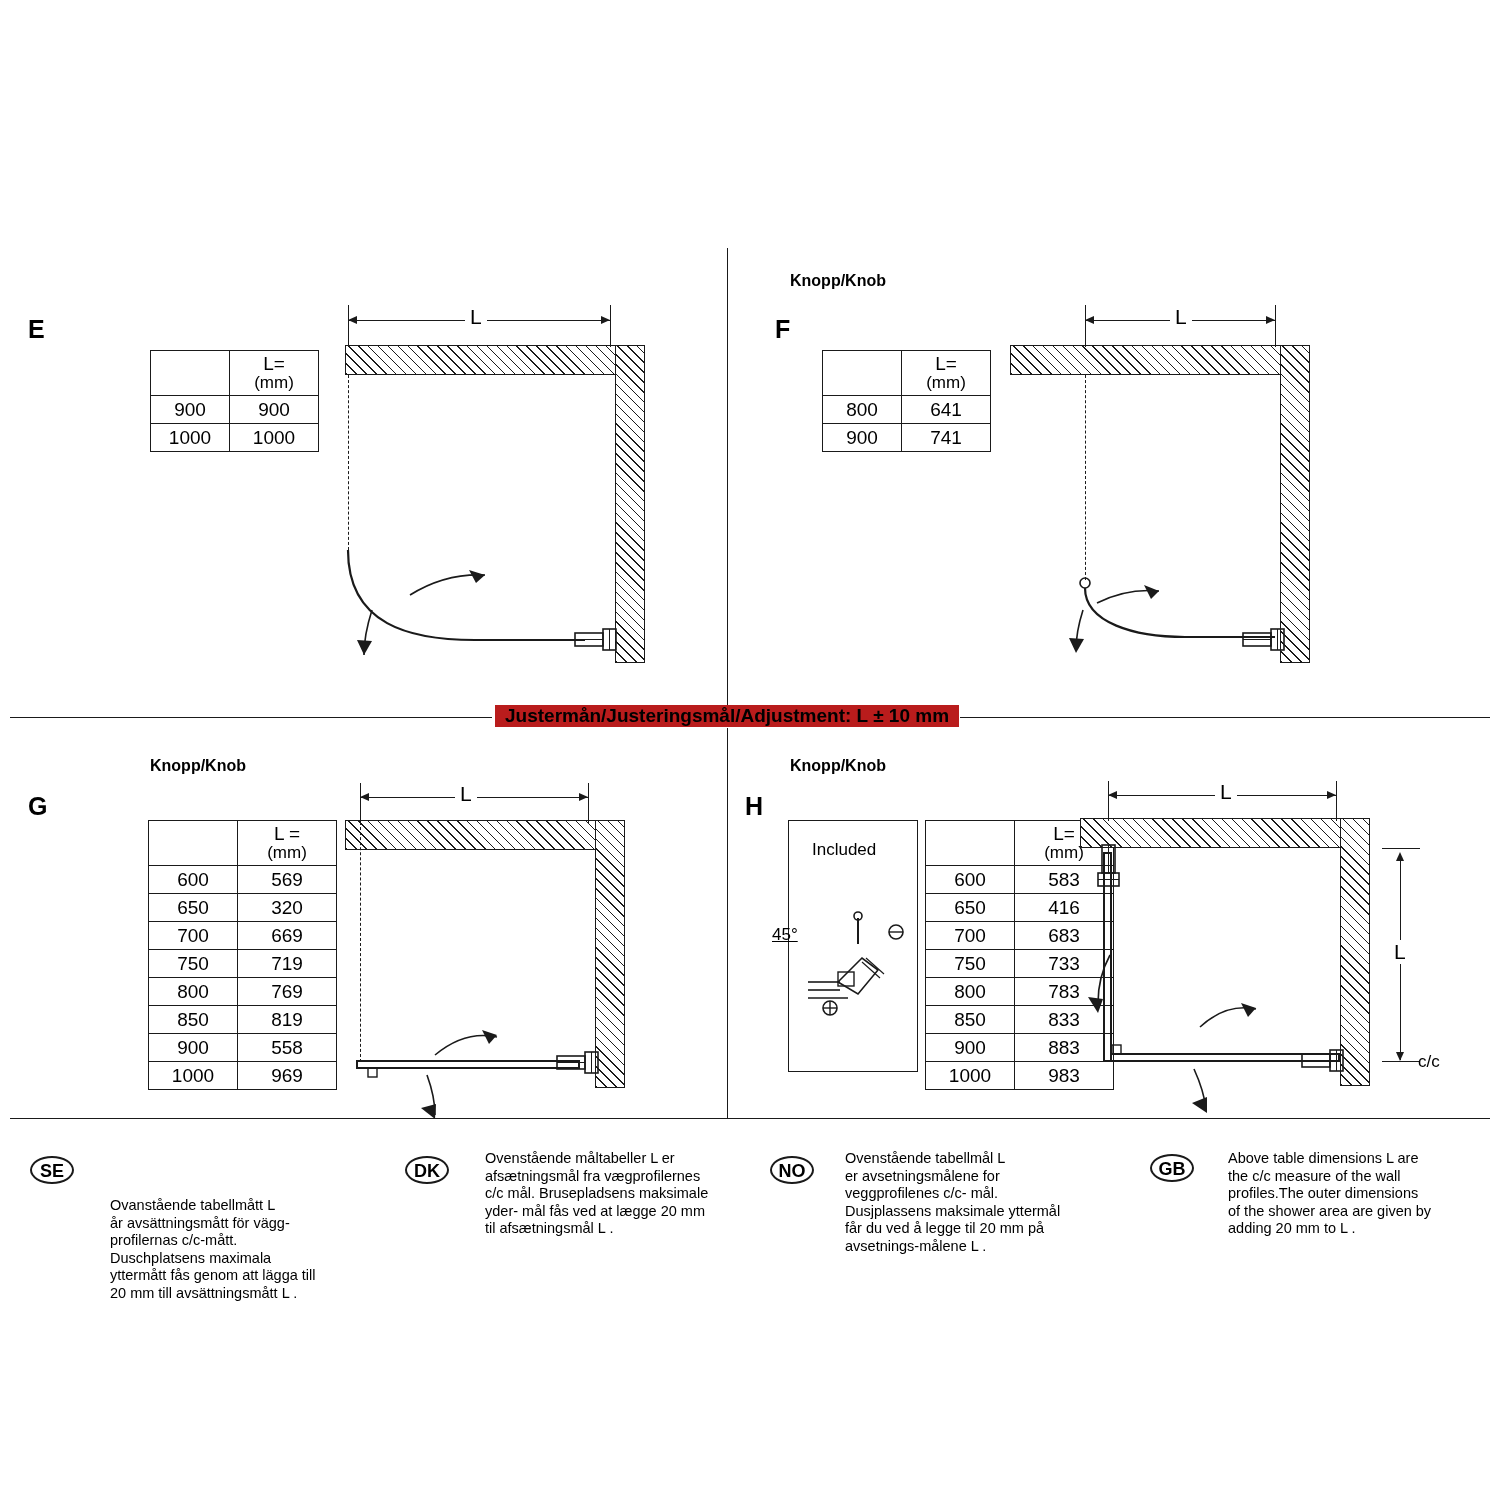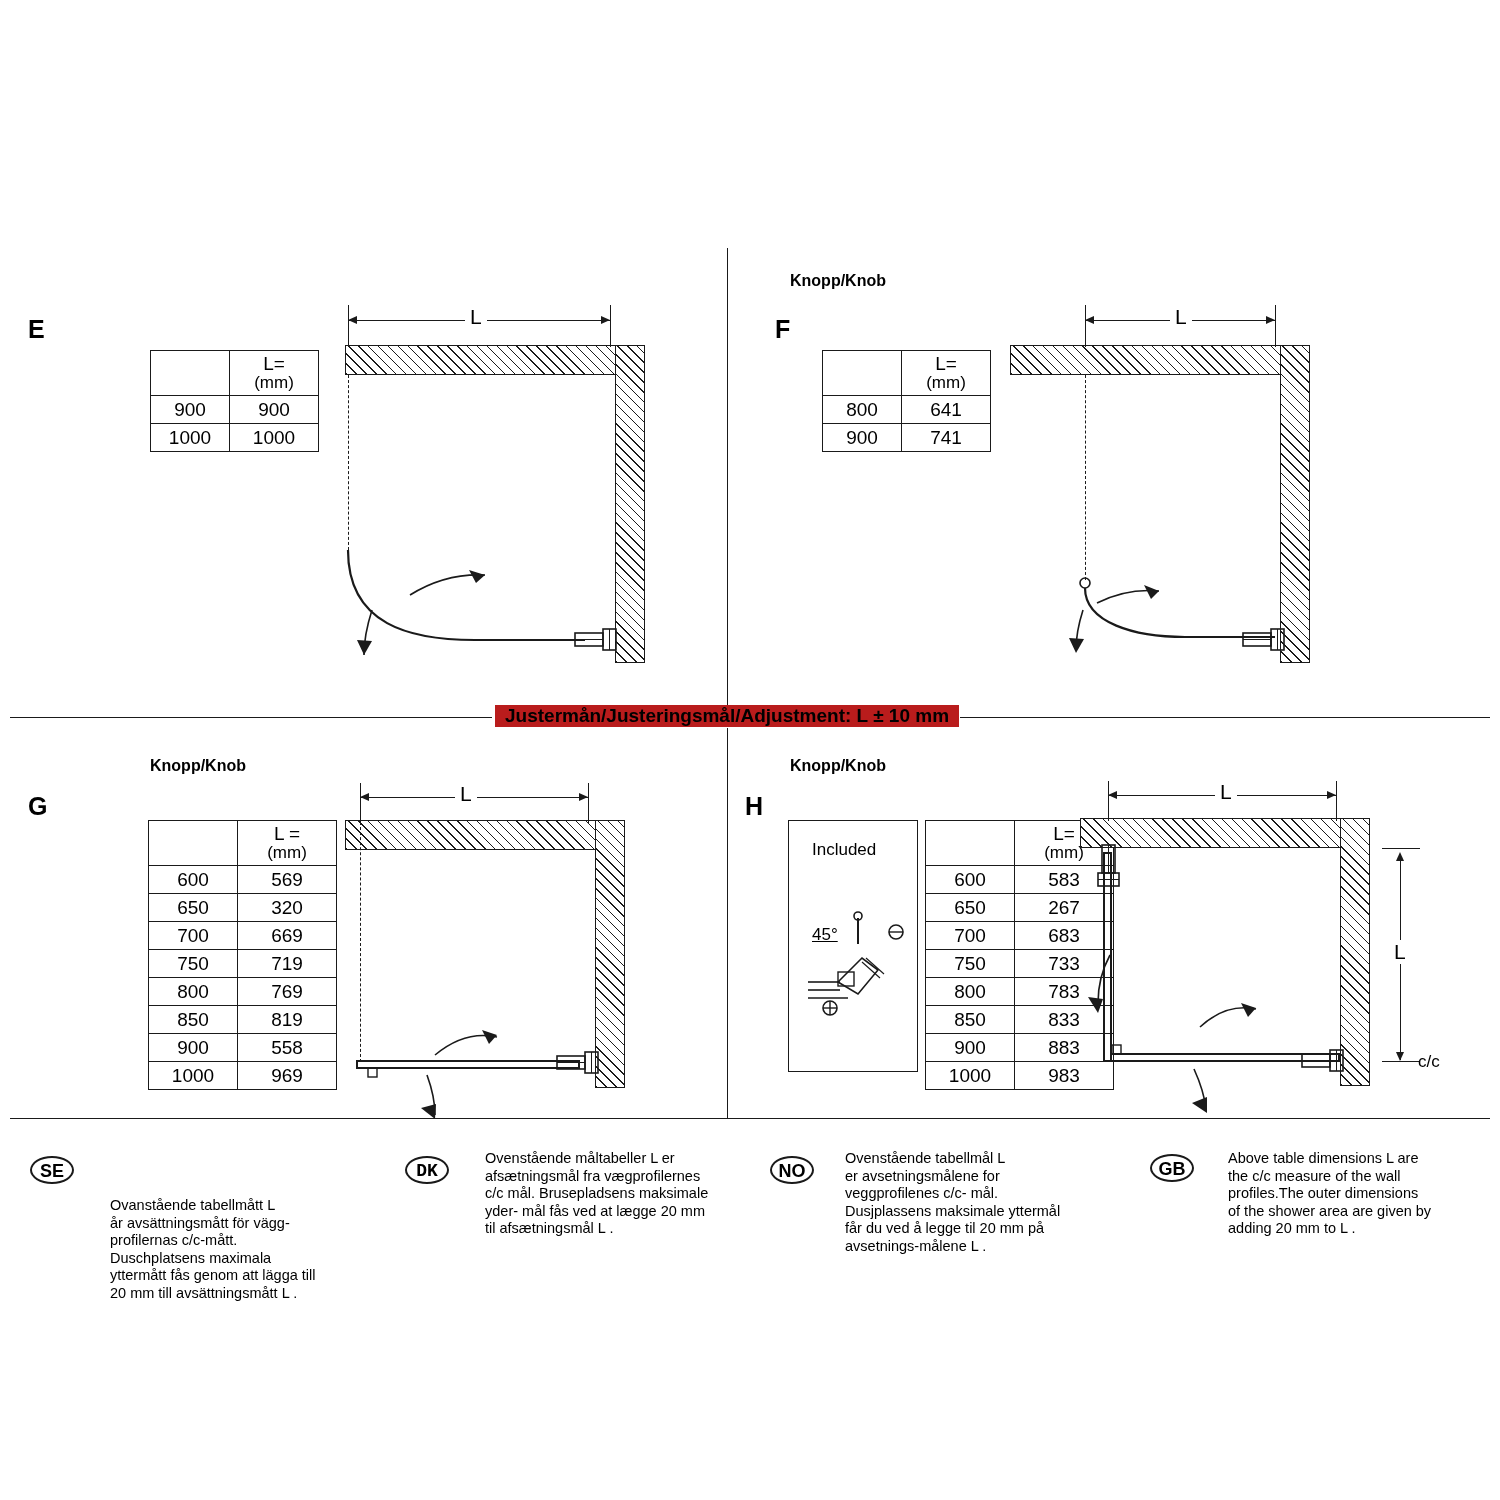--- a/index.html
+++ b/index.html
@@ -340,21 +340,21 @@
     <line x1="0" y1="12.5" x2="28" y2="12.5" stroke="#1a1a1a" stroke-width="1"></line>
     <rect x="28" y="2" width="13" height="21" fill="none" stroke="#1a1a1a" stroke-width="1.6"></rect>
     <line x1="34.5" y1="2" x2="34.5" y2="23" stroke="#1a1a1a" stroke-width="1"></line>
   </svg>
 
   <div class="bold-label abs" style="left:745px; top:792px;">H</div>
   <div class="sublabel abs" style="left:790px; top:757px;">Knopp/Knob</div>
 
   <div class="abs" style="left:788px; top:820px; width:128px; height:250px; border:1px solid #1a1a1a; background:#fff;"></div>
   <div class="tiny-txt" style="left:812px; top:840px;">Included</div>
-  <div class="tiny-txt" style="left:812px; top:925px;text-decoration:underline;">45°</div>
+  <div class="tiny-txt" style="left:772px; top:925px;text-decoration:underline;">45°</div>
 
   <svg class="ov" width="130" height="120" style="left:800px; top:910px;">
 
     <line x1="58" y1="8" x2="58" y2="34" stroke="#1a1a1a" stroke-width="2"></line>
     <circle cx="58" cy="6" r="4" fill="none" stroke="#1a1a1a" stroke-width="1.6"></circle>
     <path d="M38 72 L 62 48 L 78 60 L 58 84 Z" fill="none" stroke="#1a1a1a" stroke-width="1.6"></path>
     <line x1="8" y1="72" x2="40" y2="72" stroke="#1a1a1a" stroke-width="1.6"></line>
     <line x1="8" y1="80" x2="40" y2="80" stroke="#1a1a1a" stroke-width="1.6"></line>
     <line x1="8" y1="88" x2="48" y2="88" stroke="#1a1a1a" stroke-width="1.6"></line>
     <rect x="38" y="62" width="16" height="14" fill="none" stroke="#1a1a1a" stroke-width="1.4"></rect>
@@ -376,21 +376,21 @@
           <span class="l1">L=</span>
           <span class="l2">(mm)</span>
         </td>
       </tr>
       <tr>
         <td>600</td>
         <td>583</td>
       </tr>
       <tr>
         <td>650</td>
-        <td>267</td>
+        <td>416</td>
       </tr>
       <tr>
         <td>700</td>
         <td>683</td>
       </tr>
       <tr>
         <td>750</td>
         <td>733</td>
       </tr>
       <tr>
@@ -464,21 +464,21 @@
     <div class="lang-badge" style="left:0; top:6px;">SE</div>
     <div class="lang-text" style="left:80px; top:0;margin-top:47px;">Ovanstående tabellmått L
 år avsättningsmått för vägg-
 profilernas c/c-mått.
 Duschplatsens maximala
 yttermått fås genom att lägga till
 20 mm till avsättningsmått L .</div>
   </div>
 
   <div class="lang-block" style="left:405px; top:1150px;">
-    <div class="lang-badge" style="left:0; top:6px;font-family:Liberation Mono, monospace;">DK</div>
+    <div class="lang-badge" style="left:0; top:6px;">DK</div>
     <div class="lang-text" style="left:80px; top:0;">Ovenstående måltabeller L er
 afsætningsmål fra vægprofilernes
 c/c mål. Brusepladsens maksimale
 yder- mål fås ved at lægge 20 mm
 til afsætningsmål L .</div>
   </div>
 
   <div class="lang-block" style="left:770px; top:1150px;">
     <div class="lang-badge" style="left:0; top:6px;">NO</div>
     <div class="lang-text" style="left:75px; top:0;">Ovenstående tabellmål L

